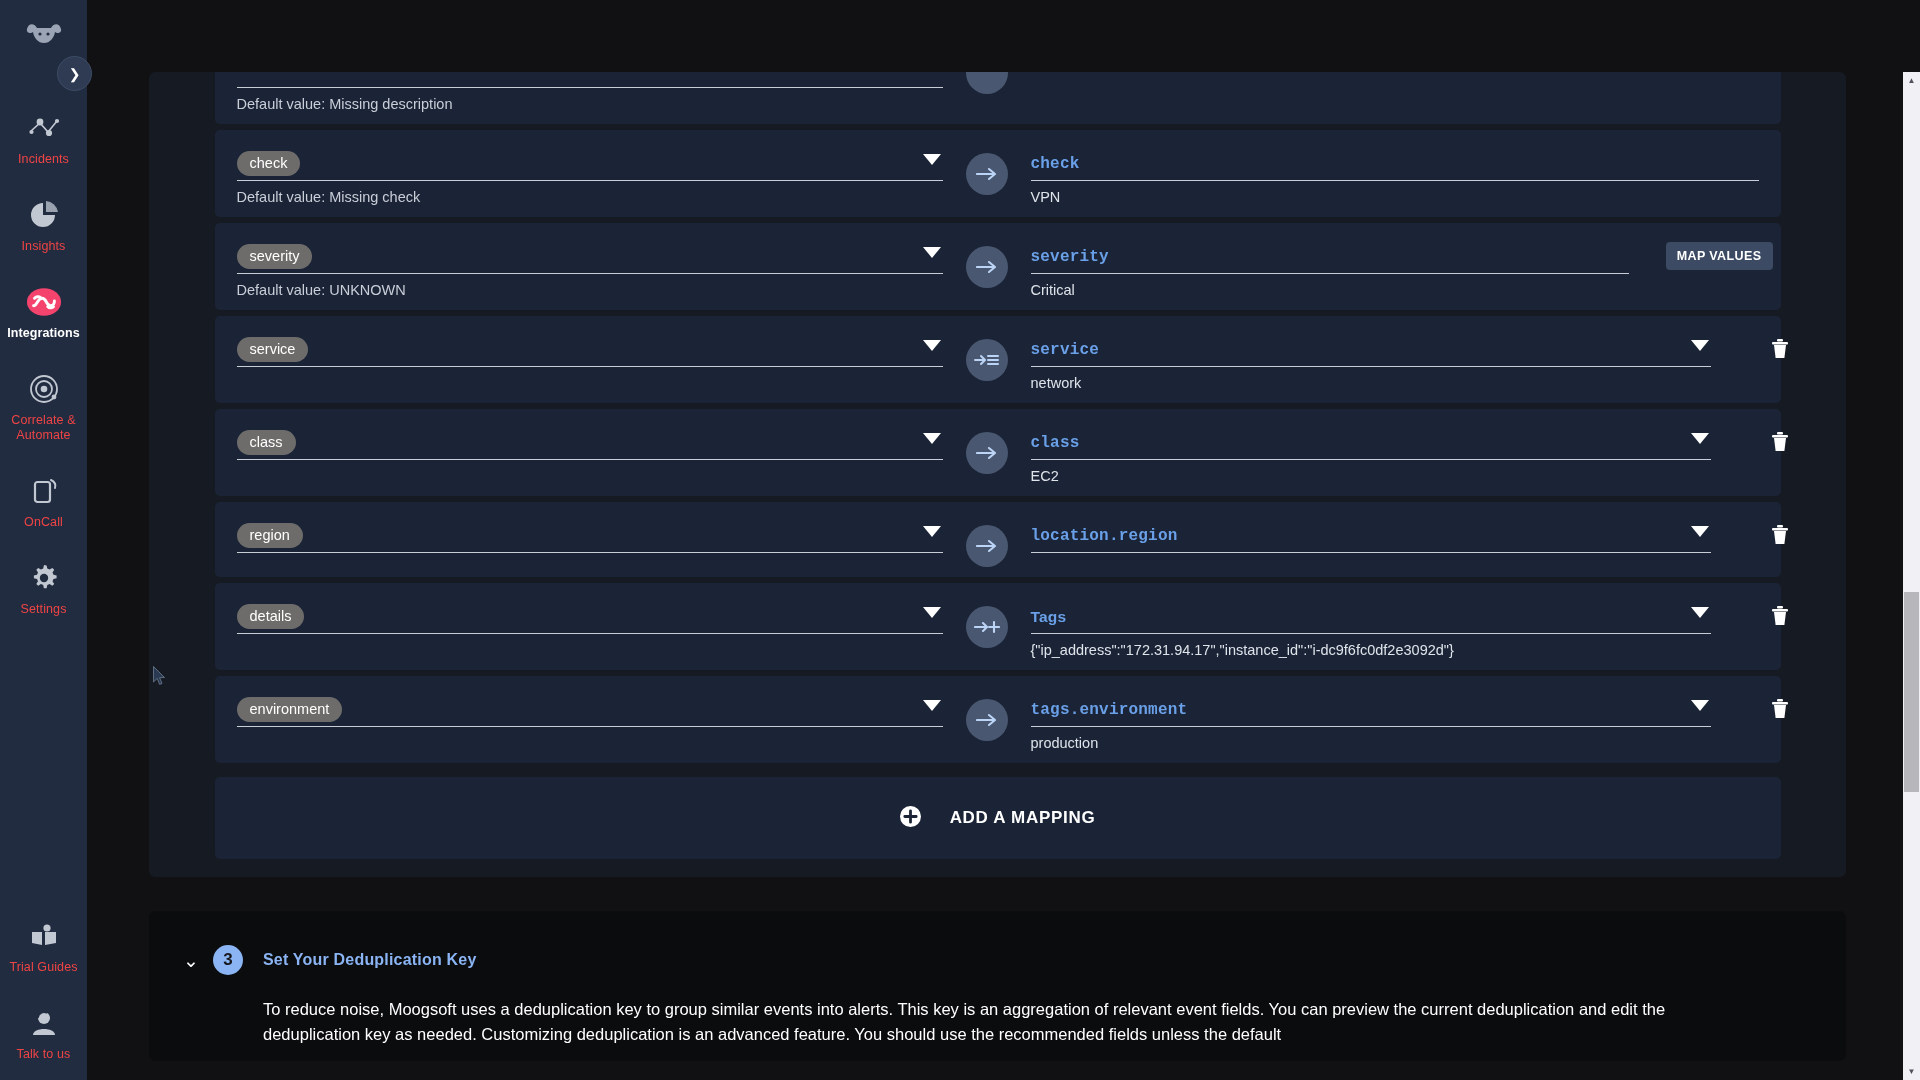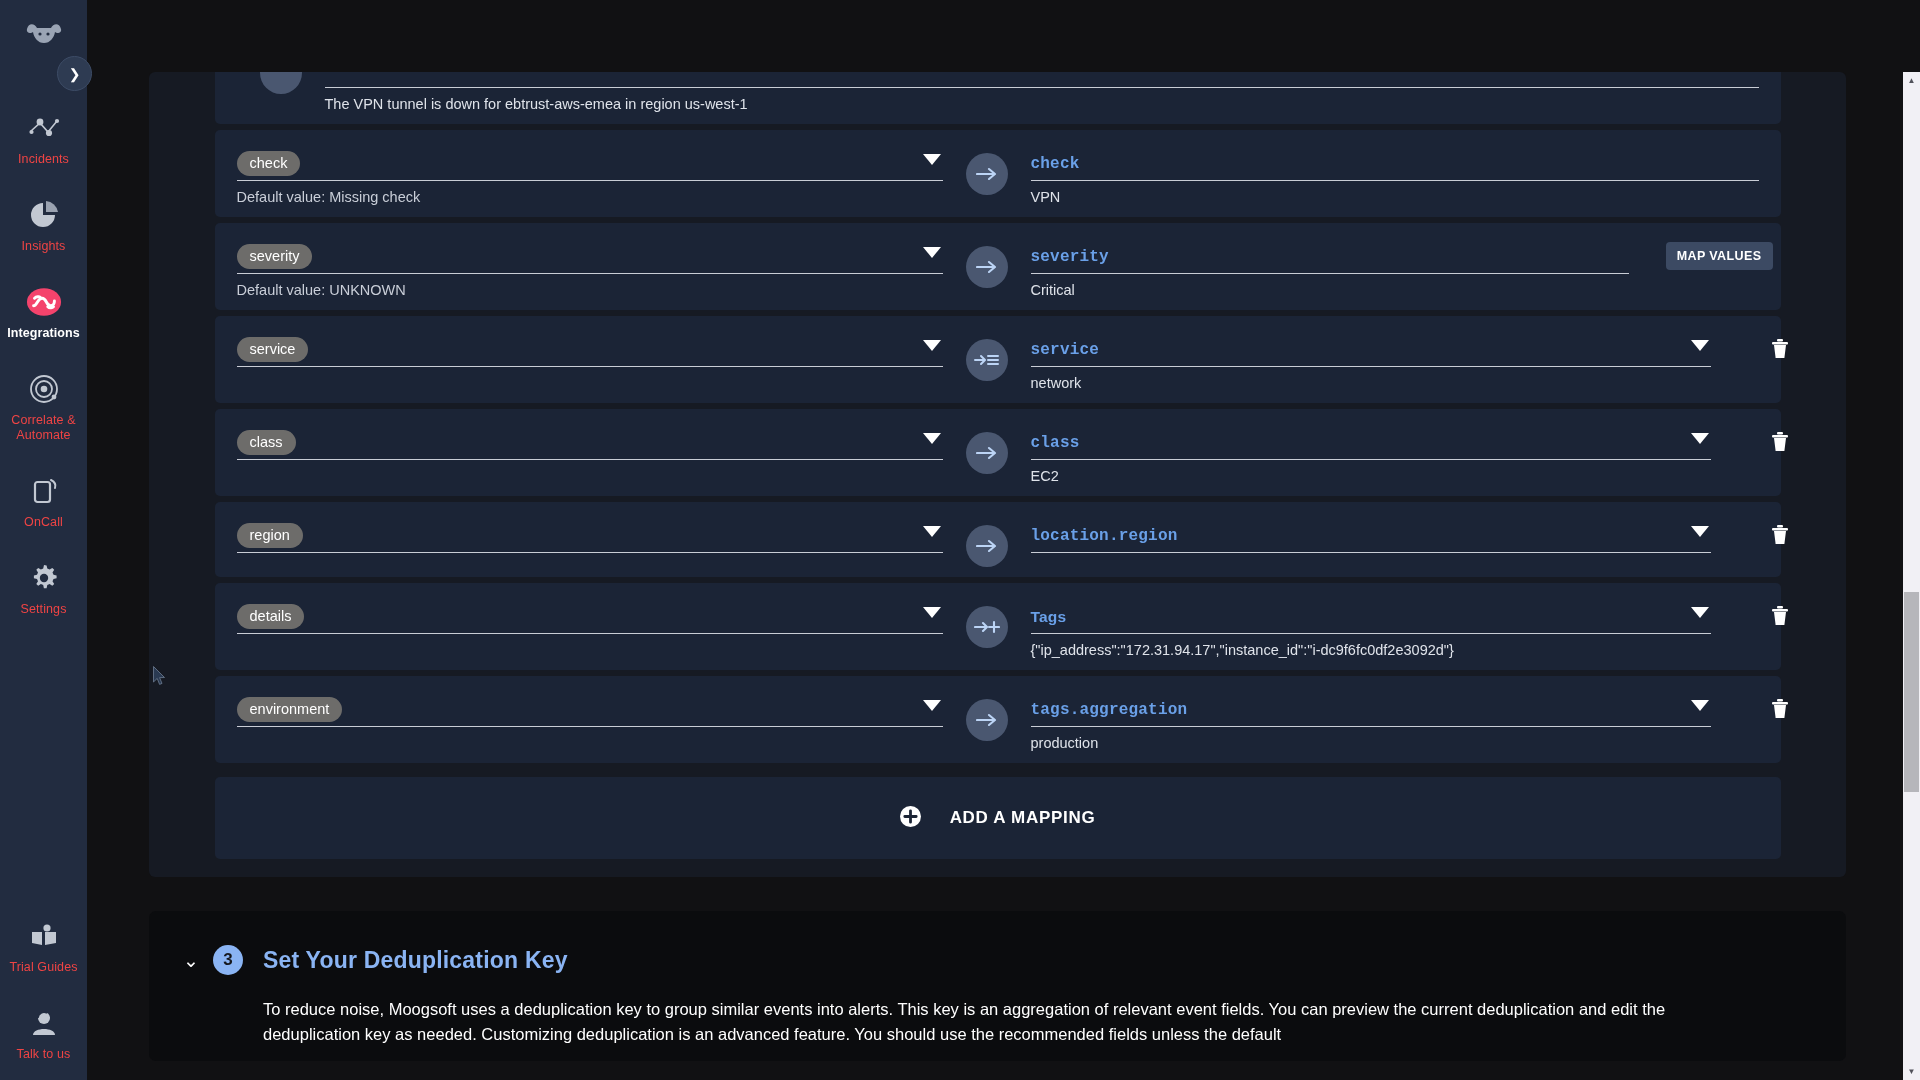--- a/index.html
+++ b/index.html
@@ -150,21 +150,21 @@
   .step-head { display: flex; align-items: center; padding-left: 34px; }
   .chev {
     color: #ffffff; font-size: 19px; margin-right: 16px; cursor: pointer;
     line-height: 1; width: 14px;
   }
   .step-num {
     width: 30px; height: 30px; border-radius: 50%; background: #8ab4f3;
     color: #16181d; font-size: 17px; font-weight: bold;
     display: flex; align-items: center; justify-content: center; margin-right: 20px;
   }
-  .step-title { color: #8ab4f3; font-size: 23px; font-weight: bold; letter-spacing: .2px; }
+  .step-title { color: #8ab4f3; font-size: 16px; font-weight: bold; letter-spacing: .2px; }
   .step-body {
     color: #ffffff; font-size: 16.5px; line-height: 25px; padding: 22px 90px 0 114px;
     max-width: 1680px;
   }
 
   
   .scrollbar {
     position: absolute; right: 0; top: 72px; width: 17px; height: 1008px;
     background: #f1f0f5; z-index: 6;
   }
@@ -292,28 +292,26 @@
     <span>❯</span>
   </div>
 
 
   <main class="content">
     <section class="panel">
       <div class="card">
         <div class="rows-wrap">
 
           <div class="map-row clipped-top" style="min-height:42px;padding-top:0;">
+            <div class="col-left">
+              <div class="field" style="height:12px;border-bottom:1px solid #c9cdd6;"></div>
+              <div class="sub muted">Default value: Missing description</div>
+            </div>
             <div class="col-mid" style="padding-top:0;">
               <div class="arrow-chip" style="height:22px;border-radius:0 0 21px 21px;"></div>
-            </div>
-            <div class="col-right">
-              <div class="right-inner no-trash">
-                <div class="field right-field" style="height:12px;"></div>
-                <div class="sub">The VPN tunnel is down for ebtrust-aws-emea in region us-west-1</div>
-              </div>
             </div>
           </div>
 
           <div class="map-row">
             <div class="col-left">
               <div class="field">
                 <span class="pill">check</span>
                 <span class="caret"></span>
               </div>
               <div class="sub muted">Default value: Missing check</div>
@@ -506,21 +504,21 @@
             <div class="col-mid">
               <div class="arrow-chip">
                 <svg width="22" height="14" viewBox="0 0 22 14">
                     <path d="M1 7 H18 M13 2 L19 7 L13 12" stroke="#bcd4f5" stroke-width="2.1" fill="none" stroke-linecap="round" stroke-linejoin="round"></path>
                   </svg>
               </div>
             </div>
             <div class="col-right">
               <div class="right-inner">
                 <div class="field right-field">
-                  <span class="target-name">tags.aggregation</span>
+                  <span class="target-name">tags.environment</span>
                   <span class="caret"></span>
                 </div>
                 <div class="sub">production</div>
                 <span class="trash">
                   <svg width="20" height="22" viewBox="0 0 20 22">
                     <rect x="2" y="4" width="16" height="2.6" rx="1" fill="#ffffff"></rect>
                     <path d="M4 7 L16 7 L14.4 20 L5.6 20 Z" fill="#ffffff"></path>
                     <rect x="7" y="1" width="6" height="2.6" rx="1" fill="#ffffff"></rect>
                   </svg>
                 </span>

